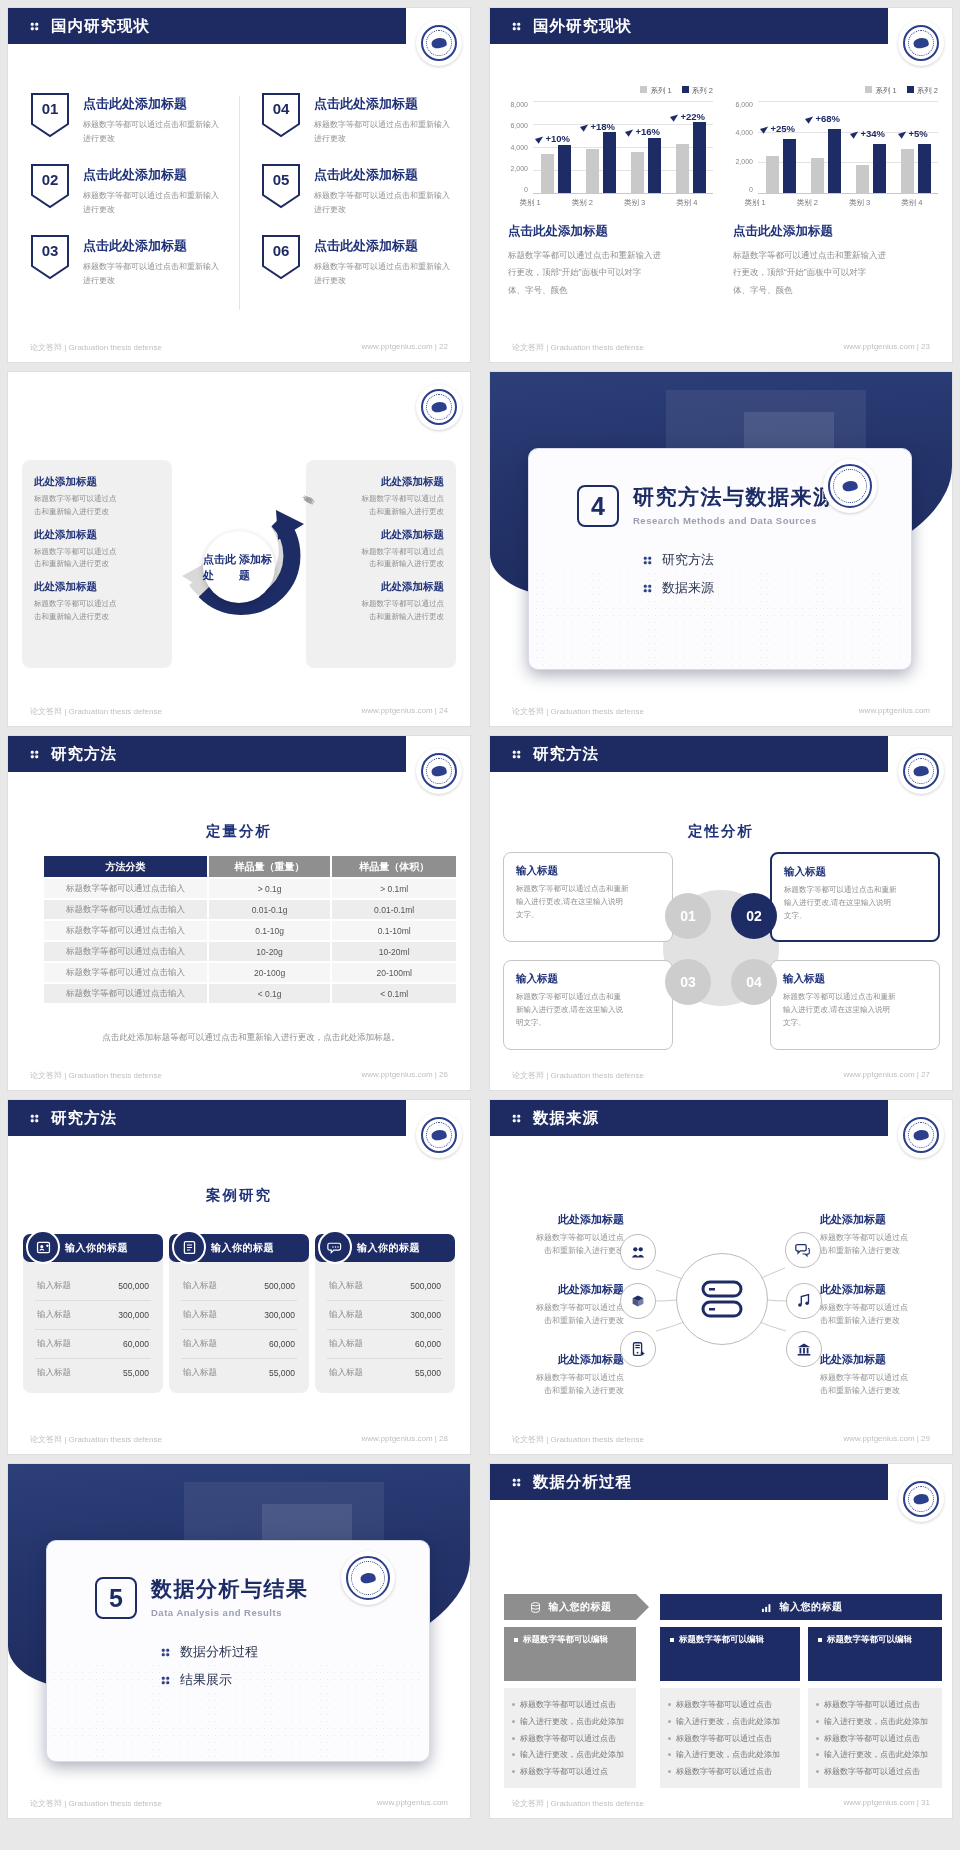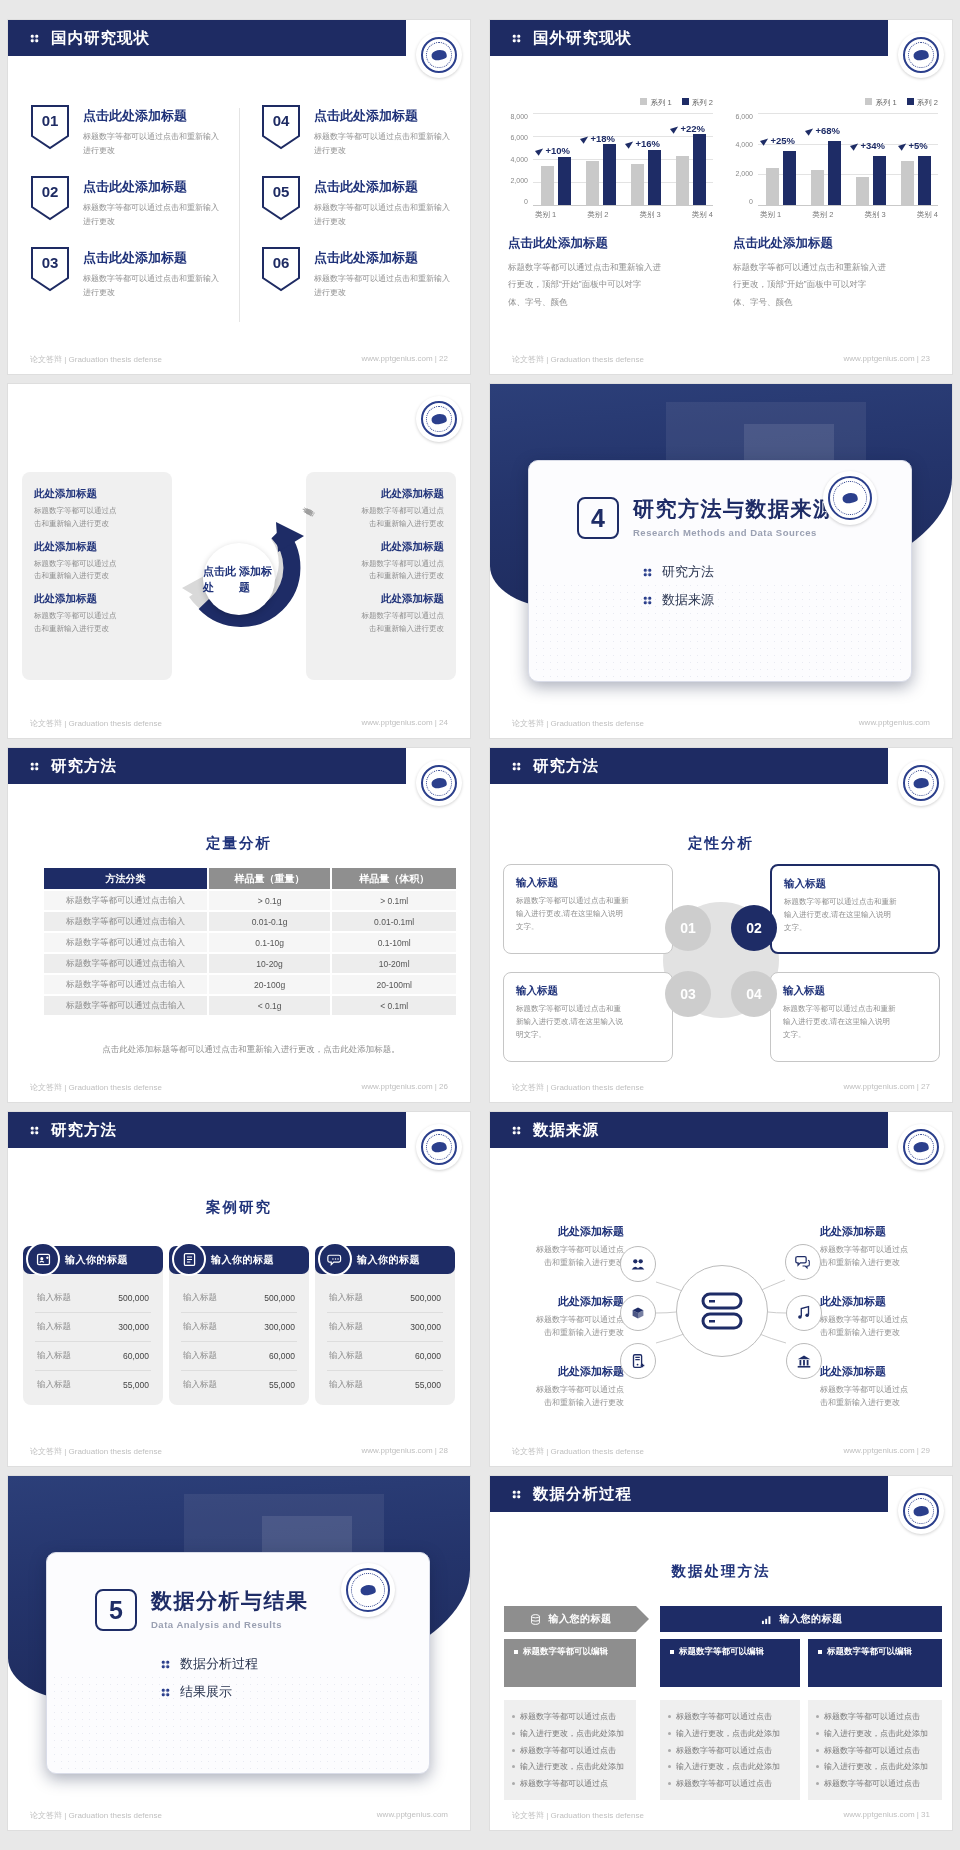--- a/index.html
+++ b/index.html
@@ -1,19 +1,19 @@
 <!DOCTYPE html>
 <html><head>
 <meta charset="utf-8">
 <style>
   html,body{margin:0;padding:0;}
   body{width:960px;height:1850px;background:#e8e8e8;position:relative;
        font-family:"Liberation Sans",sans-serif;-webkit-font-smoothing:antialiased;}
   .slide{position:absolute;width:462px;height:354px;background:#fff;overflow:hidden;
-         box-shadow:0 0 0 1px rgba(0,0,0,.04);margin-top:12px;}
+         box-shadow:0 0 0 1px rgba(0,0,0,.04);}
   #s0{left:8px;top:8px}#s1{left:490px;top:8px}#s2{left:8px;top:372px}#s3{left:490px;top:372px}
   #s4{left:8px;top:736px}#s5{left:490px;top:736px}#s6{left:8px;top:1100px}#s7{left:490px;top:1100px}
   #s8{left:8px;top:1464px}#s9{left:490px;top:1464px}
 
   
   .hbar{position:absolute;top:0;left:0;width:398px;height:36px;background:#1e2b63;color:#fff;
         display:flex;align-items:center;padding-left:22px;box-sizing:border-box;
         font-weight:bold;font-size:15.5px;letter-spacing:1px;}
   .qd{width:9px;height:9px;background-image:radial-gradient(circle,currentColor 1.6px,transparent 1.9px);
       background-size:4.5px 4.5px;display:inline-block;flex:none;}
@@ -58,21 +58,21 @@
   .grp{position:relative;flex:1;display:flex;align-items:flex-end;justify-content:center;gap:4px;}
   .bar{width:13px;}
   .bar.gray{background:#c9c9c9}.bar.blue{background:#1e2c66}
   .pct{position:absolute;left:50%;transform:translateX(-58%);color:#1e2c66;font-weight:bold;
        font-size:9.5px;white-space:nowrap;display:flex;align-items:center;}
   .arr{display:inline-block;width:0;height:0;border-style:solid;border-width:3.5px 0 3.5px 8px;
        border-color:transparent transparent transparent #1e2c66;transform:rotate(-38deg);margin-right:2px;}
   .pA0{top:32px}.pA1{top:20px}.pA2{top:25px}.pA3{top:10px}
   .pB0{top:22px}.pB1{top:12px}.pB2{top:27px}.pB3{top:27px}
   .xlabels{display:flex;margin-top:4px;}
-  .xlabels span{flex:1;text-align:right;font-size:7.5px;color:#777;}
+  .xlabels span{flex:1;text-align:center;font-size:7.5px;color:#777;}
   .s2-block{margin-top:15px;padding-left:4px;}
   .s2-bt{color:#20337a;font-weight:bold;font-size:12.5px;margin-bottom:7px;}
   .s2-bl{color:#8f8f8f;font-size:8.5px;line-height:2.05;}
 
   
   .s3-box{position:absolute;width:150px;top:88px;height:208px;background:#f0f0f0;border-radius:8px;
           padding:15px 12px;box-sizing:border-box;}
   .s3-box.l{left:14px}.s3-box.r{right:14px;text-align:right;}
   .s3-t{color:#20337a;font-weight:bold;font-size:10.5px;margin-bottom:4px;}
   .s3-b{color:#8f8f8f;font-size:7.5px;line-height:1.7;margin-bottom:9px;}
@@ -158,21 +158,21 @@
         border:1.5px solid #bbb;box-sizing:border-box;display:flex;align-items:center;justify-content:center;z-index:2;}
   .s8-links{position:absolute;left:0;top:0;width:462px;height:354px;z-index:1;}
 
   
   .s10-pill{position:absolute;height:26px;display:flex;align-items:center;justify-content:center;
         color:#fff;font-weight:bold;font-size:10px;gap:7px;letter-spacing:.5px;}
   .s10-pl{left:14px;top:130px;width:132px;background:#8e8e8e;}
   .s10-arrow{position:absolute;left:146px;top:130px;width:0;height:0;border-top:13px solid transparent;
         border-bottom:13px solid transparent;border-left:13px solid #8e8e8e;}
   .s10-pr{left:170px;top:130px;width:282px;background:#1e2c66;}
-  .s10-mid{position:absolute;top:163px;height:48px;box-sizing:border-box;padding:7px 10px;
+  .s10-mid{position:absolute;top:163px;height:54px;box-sizing:border-box;padding:7px 10px;
         display:flex;flex-direction:column;justify-content:space-between;gap:48px;}
   .s10-m0{left:14px;width:132px;background:#8e8e8e;}
   .s10-m1{left:170px;width:140px;background:#1e2c66;}
   .s10-m2{left:318px;width:134px;background:#1e2c66;}
   .s10-mline{color:#fff;font-size:8.5px;font-weight:bold;display:flex;align-items:center;}
   .sqb{width:4px;height:4px;background:#fff;display:inline-block;margin-right:5px;flex:none;}
   .s10-bot{position:absolute;top:224px;height:100px;background:#efefef;box-sizing:border-box;
         padding:11px 8px;display:flex;flex-direction:column;justify-content:space-between;}
   .s10-b0{left:14px;width:132px}.s10-b1{left:170px;width:140px}.s10-b2{left:318px;width:134px}
   .s10-bline{color:#777;font-size:8px;display:flex;align-items:center;}
@@ -816,21 +816,20 @@
 </div>
 
 <div class="slide" id="s9">
   <div class="hbar">
     <span class="qd"></span>
     <span>数据分析过程</span>
   </div>
   <div class="logo">
       <div class="emb"></div>
     </div>
-  <div class="c-title">数据处理方法</div>
 
   <div class="s10-pill s10-pl">
     <svg width="13" height="13" viewBox="0 0 20 20">
         <ellipse cx="10" cy="5" rx="6" ry="2.5" fill="none" stroke="#fff" stroke-width="1.5"></ellipse>
         <path d="M4 5 v10 a6 2.5 0 0 0 12 0 v-10" fill="none" stroke="#fff" stroke-width="1.5"></path>
         <path d="M4 10 a6 2.5 0 0 0 12 0" fill="none" stroke="#fff" stroke-width="1.5"></path>
       </svg>
     <span>输入您的标题</span>
   </div>
   <div class="s10-arrow"></div>

